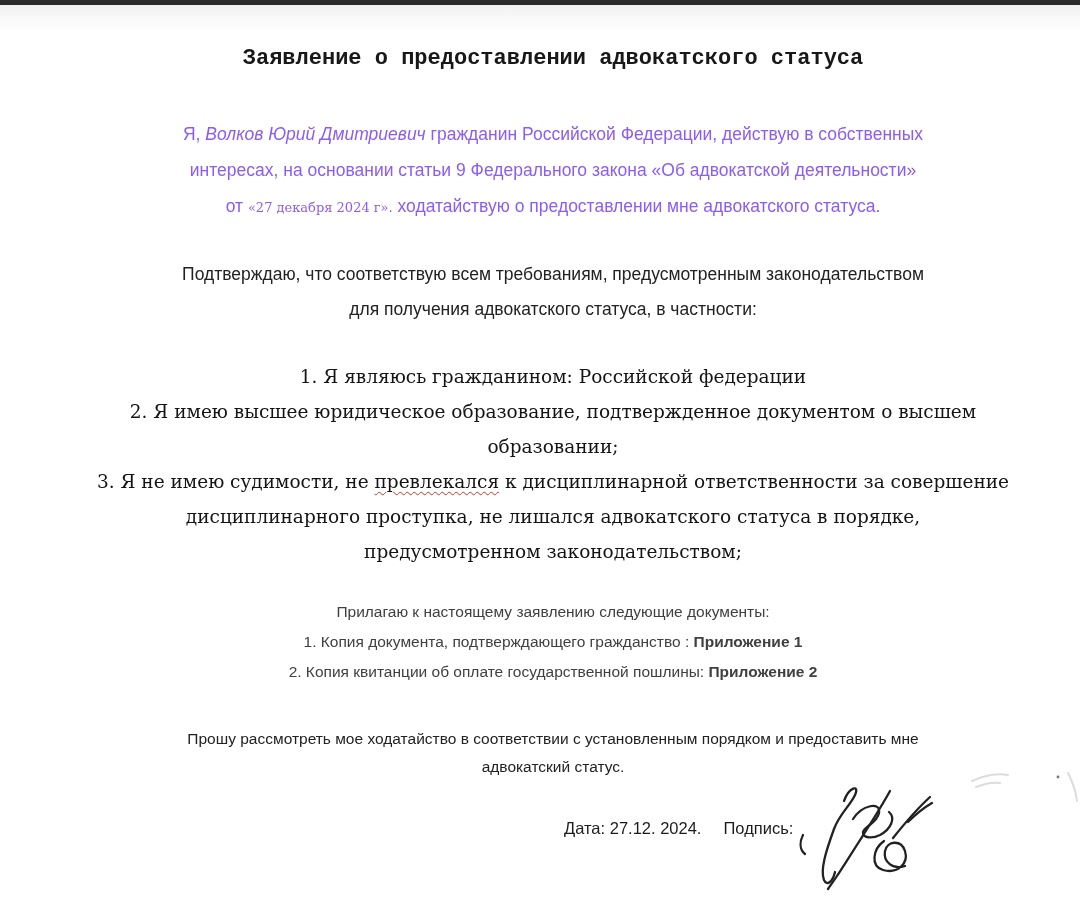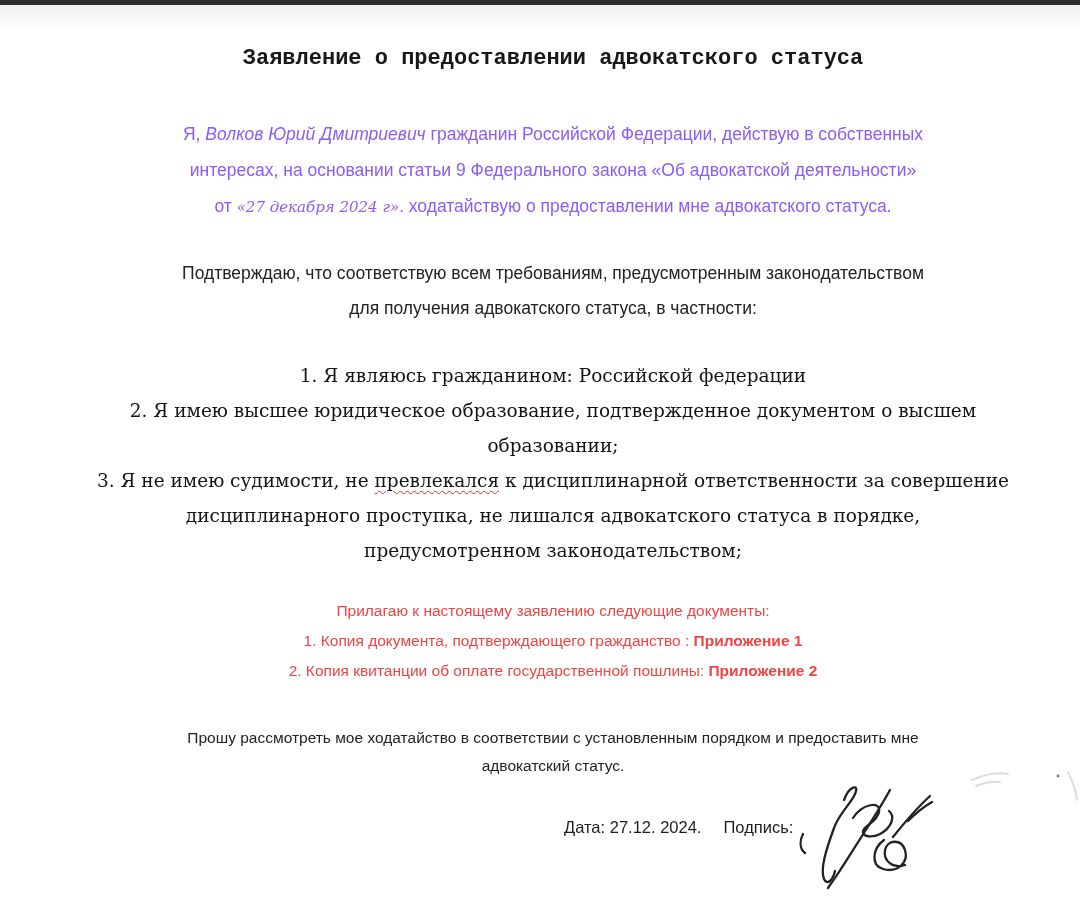--- a/index.html
+++ b/index.html
@@ -38,22 +38,21 @@
 
   .intro {
     margin-top: 41px;
     font-size: 17.5px;
     line-height: 36px;
     color: #8b5cf6;
   }
   .name-italic { font-style: italic; }
   .quoted-date {
     font-family: "DejaVu Serif", serif;
-    font-size: 15px;
-    font-style: italic;
+    font-size: 13px;
   }
 
   .confirmation {
     margin-top: 31px;
     font-size: 17.5px;
     line-height: 35px;
     color: #222;
   }
 
   .req-list {
@@ -68,21 +67,21 @@
     text-decoration-style: wavy;
     text-decoration-color: #c0392b;
     text-decoration-thickness: 1px;
     text-underline-offset: 3px;
   }
 
   .attachments {
     margin-top: 28px;
     font-size: 15.5px;
     line-height: 30px;
-    color: #ef4444;
+    color: #404040;
   }
   .attach-ref { font-weight: 700; }
 
   .closing {
     margin-top: 38px;
     font-size: 15.5px;
     line-height: 28px;
     color: #222;
   }
 

